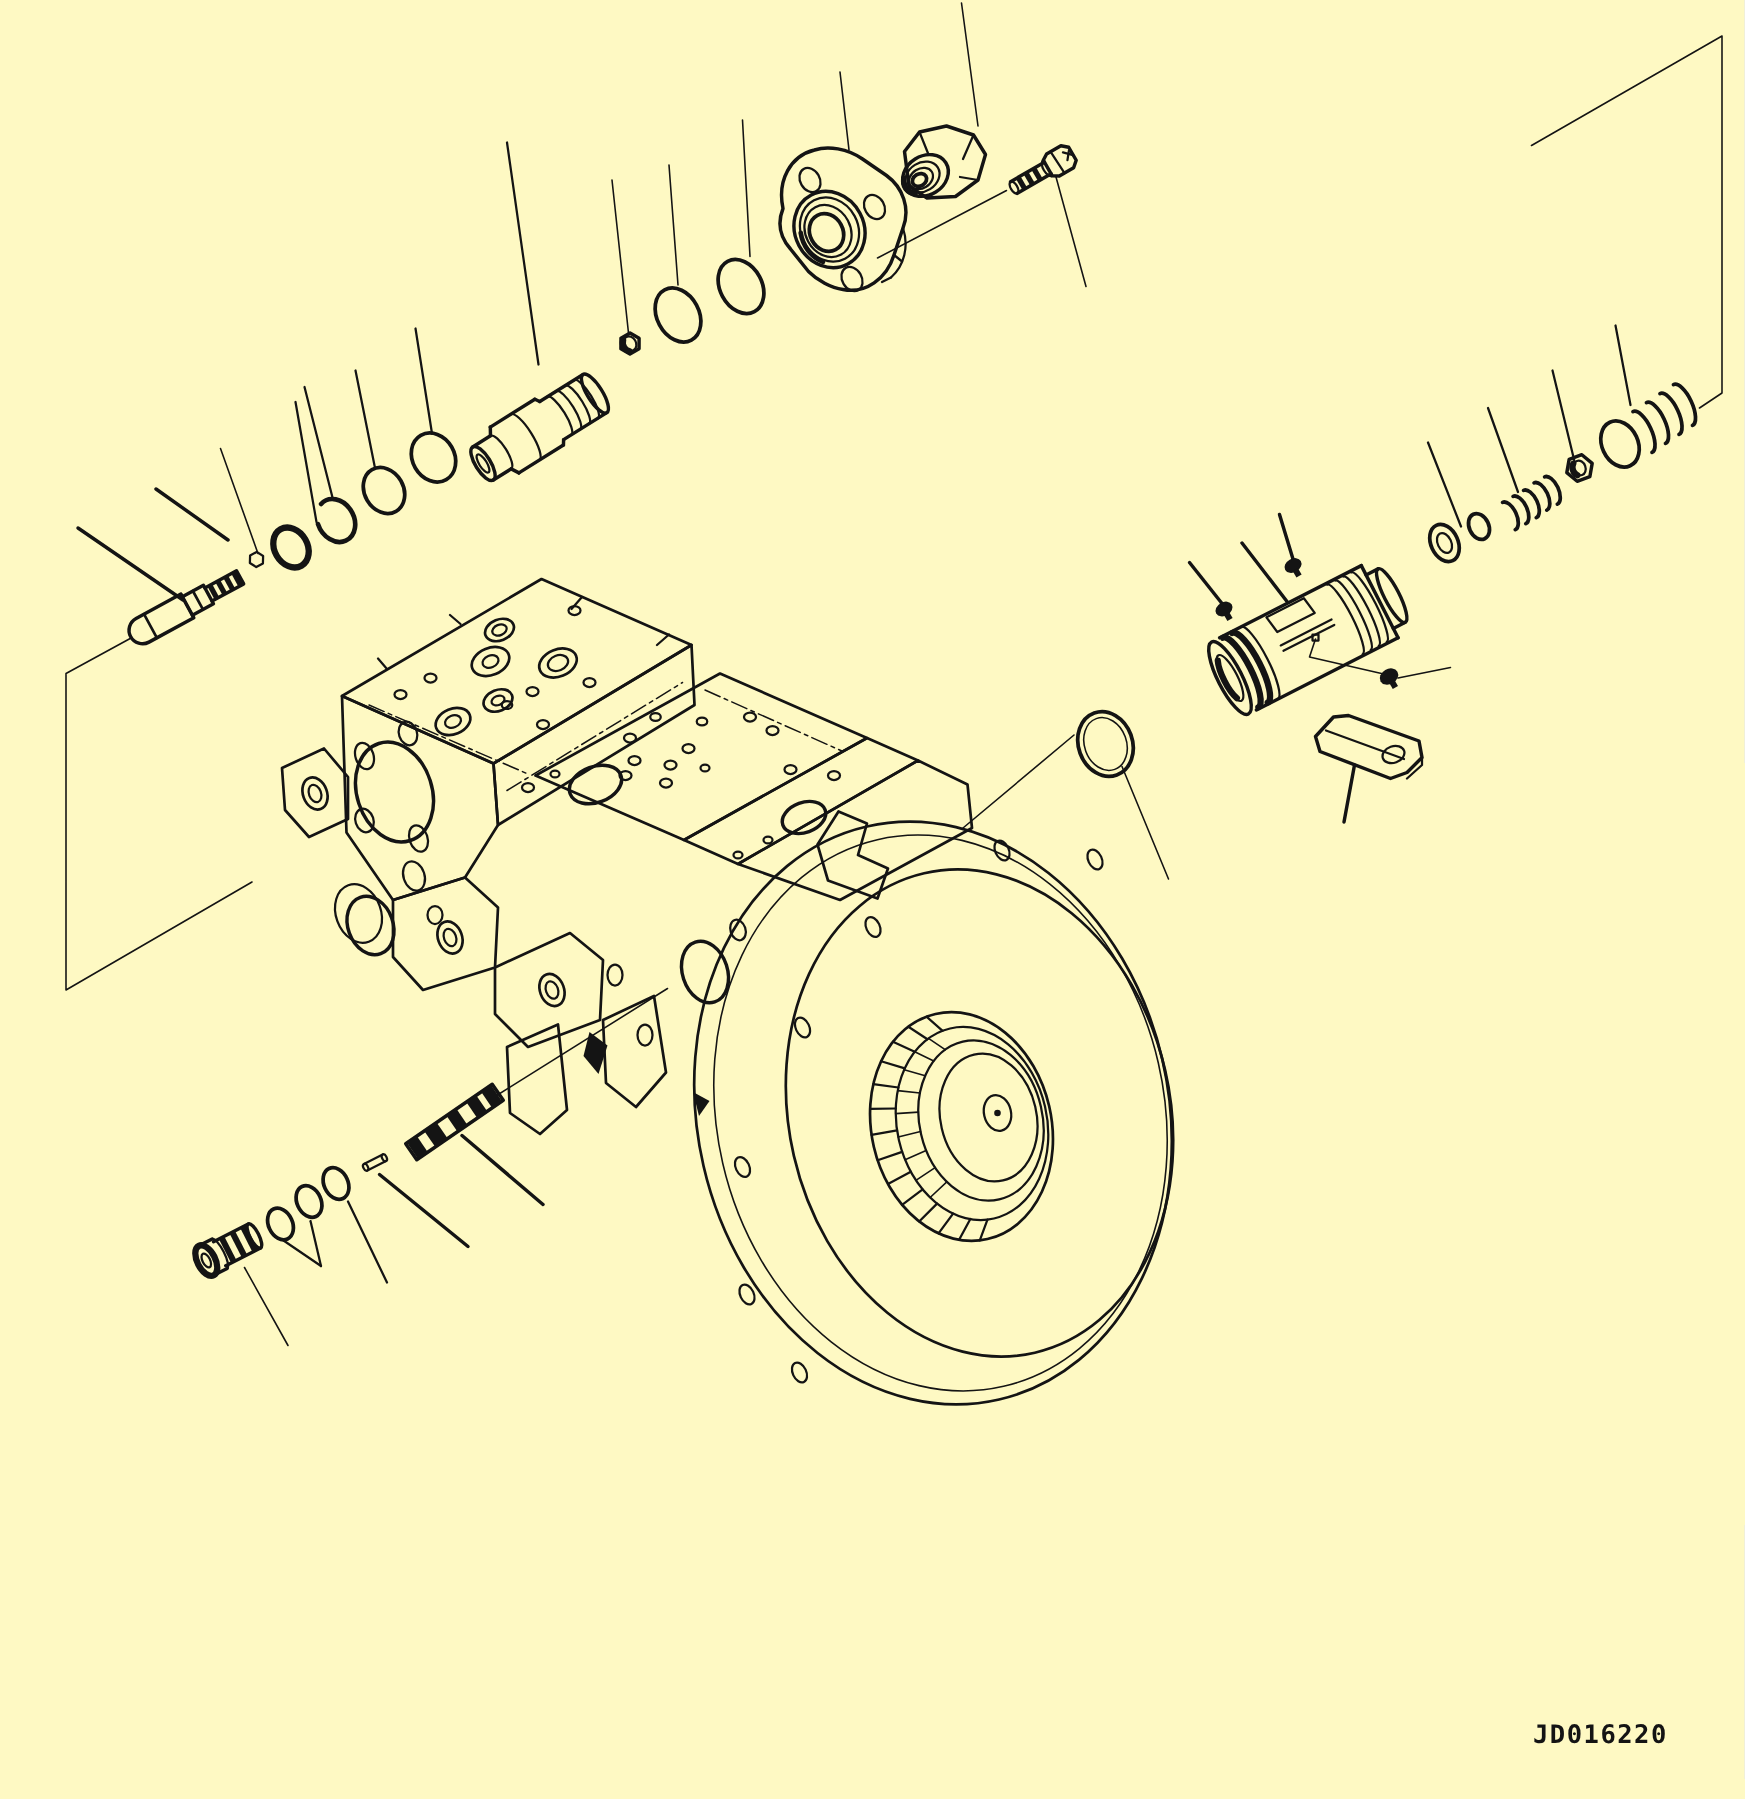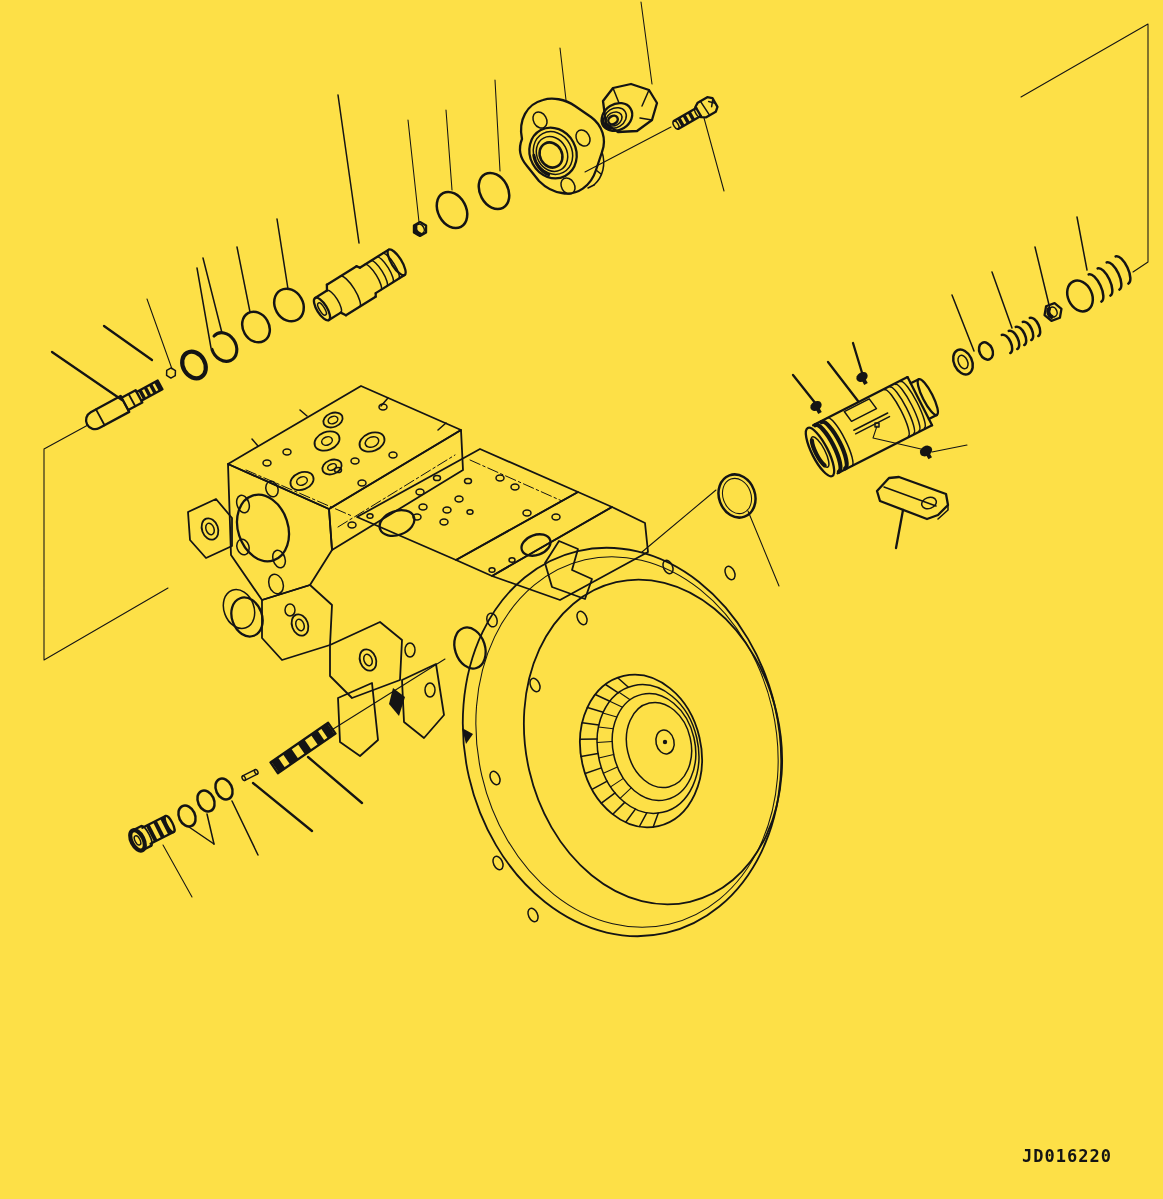--- a/index.html
+++ b/index.html
@@ -1,18 +1,18 @@
 <!DOCTYPE html>
 <html><head>
 <meta charset="utf-8">
 <style>
   html,body{margin:0;padding:0;background:#e8e8e8;}
   #stage{
     position:relative;width:1163px;height:1199px;margin:0 auto;
-    background:#fde047;overflow:hidden;
+    background:#fef9c3;overflow:hidden;
     font-family:"DejaVu Sans","Liberation Sans",sans-serif;
   }
   #diagram{position:absolute;left:0;top:0;}
   #diagram path,#diagram line,#diagram ellipse,#diagram circle,
   #diagram polyline,#diagram polygon,#diagram rect{
     fill:none;stroke:#141414;stroke-width:1.8;
     stroke-linecap:round;stroke-linejoin:round;
   }
   #diagram .thin{stroke-width:1.05;}
   #diagram .med{stroke-width:1.5;}

